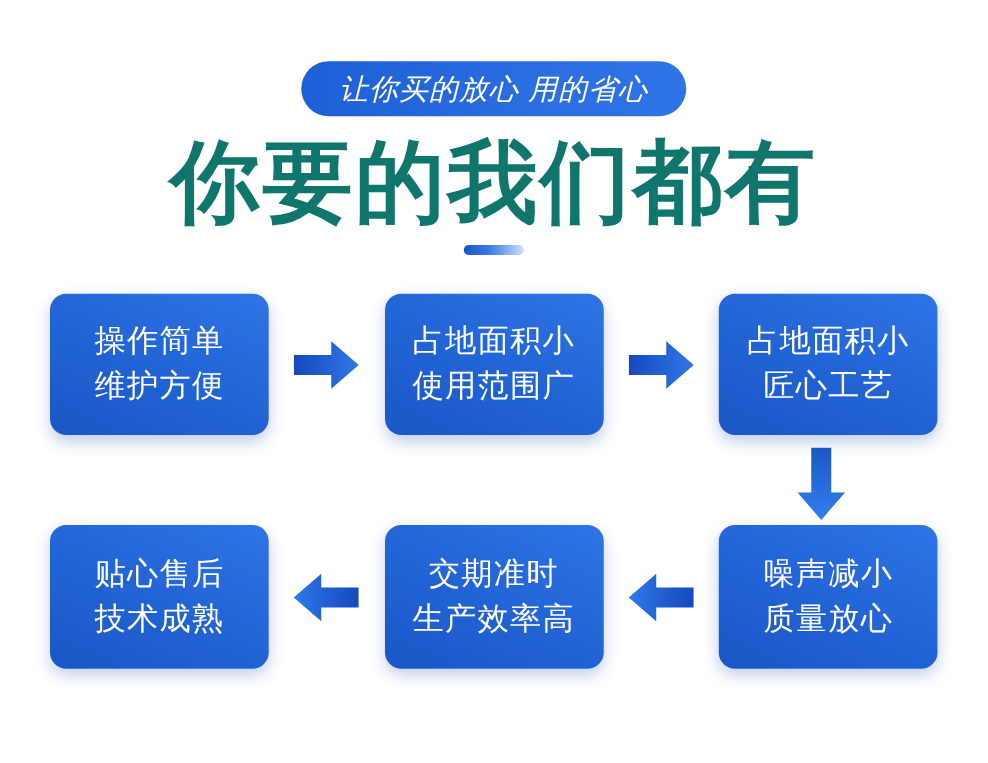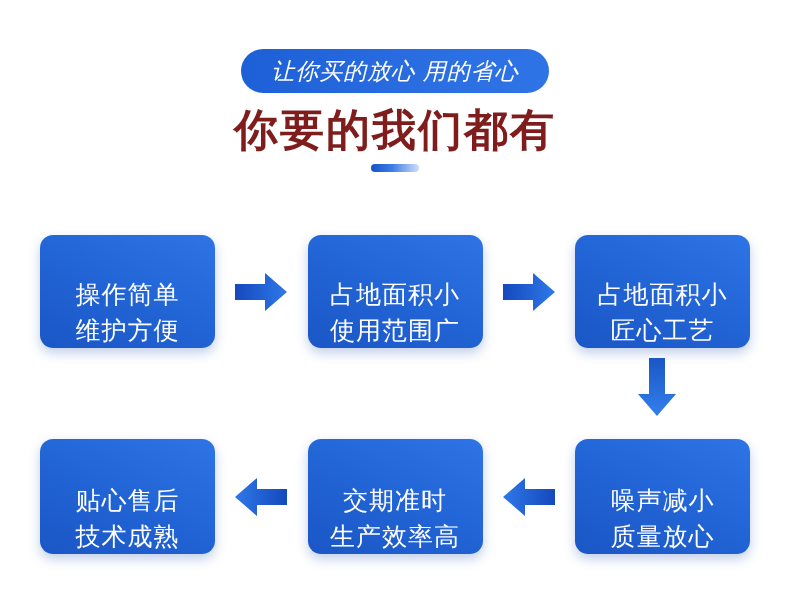--- a/index.html
+++ b/index.html
@@ -25,23 +25,23 @@
     color:#ffffff;
     font-size:23px;
     font-weight:400;
     letter-spacing:1px;
     white-space:nowrap;
     font-style:italic;
   }
 
   .page-title {
     margin-top:12px;
-    font-size:44px;
+    font-size:72px;
     font-weight:bold;
-    color:#7f1d1d;
+    color:#0f766e;
     letter-spacing:2px;
     line-height:1.15;
     white-space:nowrap;
   }
 
   .divider-wrap { margin-top:8px; height:10px; display:flex; justify-content:center; }
   .divider {
     width:48px; height:8px; border-radius:4px;
     background:linear-gradient(90deg,#1453c8 0%,#3f7ee4 45%,#cfe0f8 100%);
   }
@@ -53,32 +53,32 @@
     position:absolute;
     left:40px;
     width:710px;
     height:113px;
     display:flex;
     align-items:center;
     justify-content:space-between;
     pointer-events:auto;
   }
   .row-top    { top:235px; }
-  .row-bottom { top:439px; height:115px;gap:20px; }
+  .row-bottom { top:420px; height:115px;gap:20px; }
 
   .card {
     width:175px;
     height:113px;
     border-radius:13px;
     background:linear-gradient(205deg,#2f74e6 0%,#2468d9 38%,#1a56c6 100%);
     box-shadow:0 5px 12px rgba(30,80,180,0.28);
     display:flex;
     flex-direction:column;
     align-items:center;
-    justify-content:flex-end;
+    justify-content:center;
     color:#ffffff;
     font-size:25px;
     line-height:1.42;
     letter-spacing:1px;
     white-space:nowrap;
   }
   .row-bottom .card { height:115px; }
   .card .ln { display:block; }
 
   

